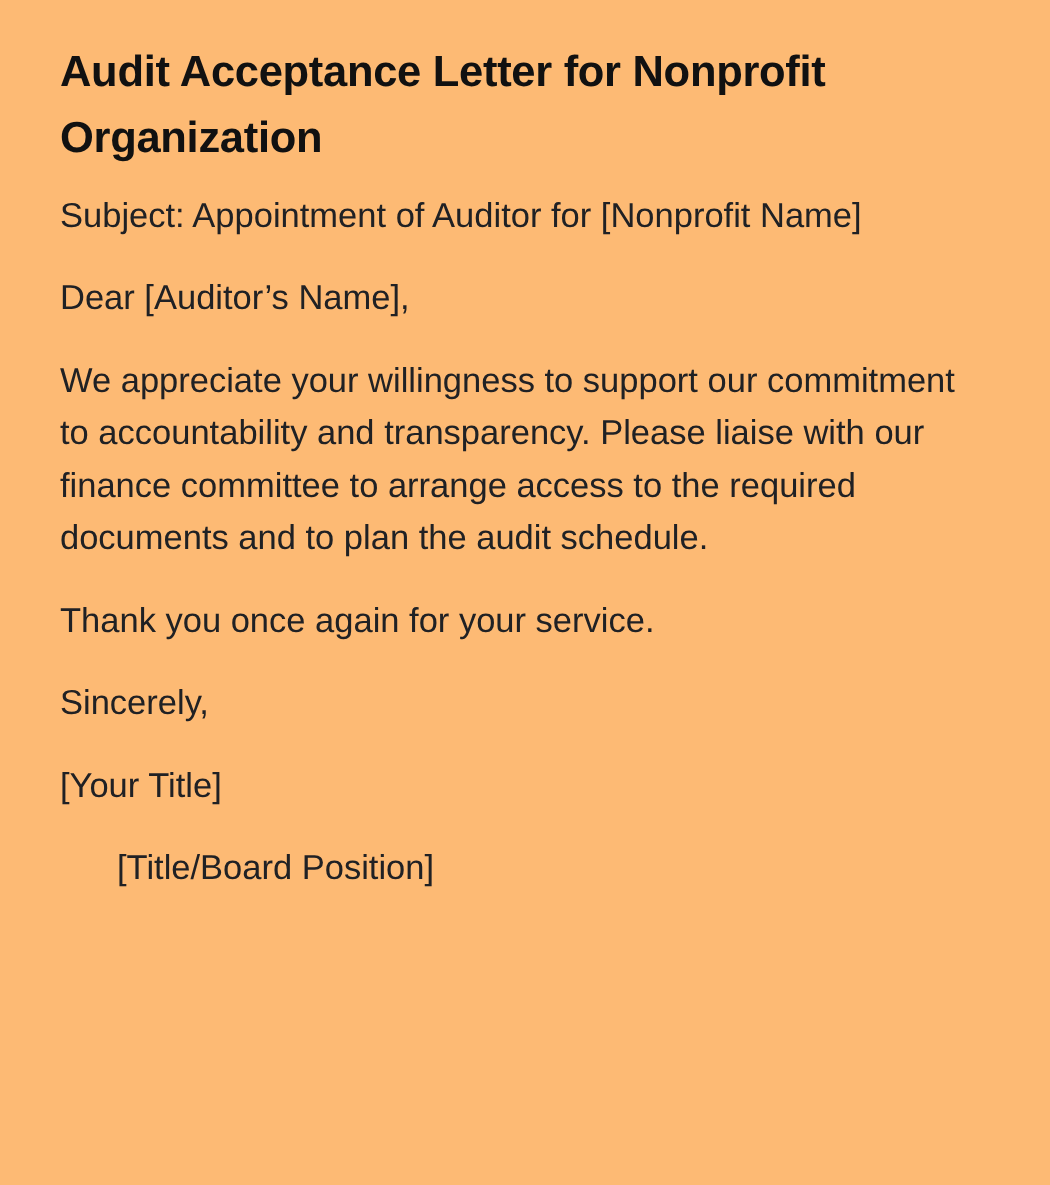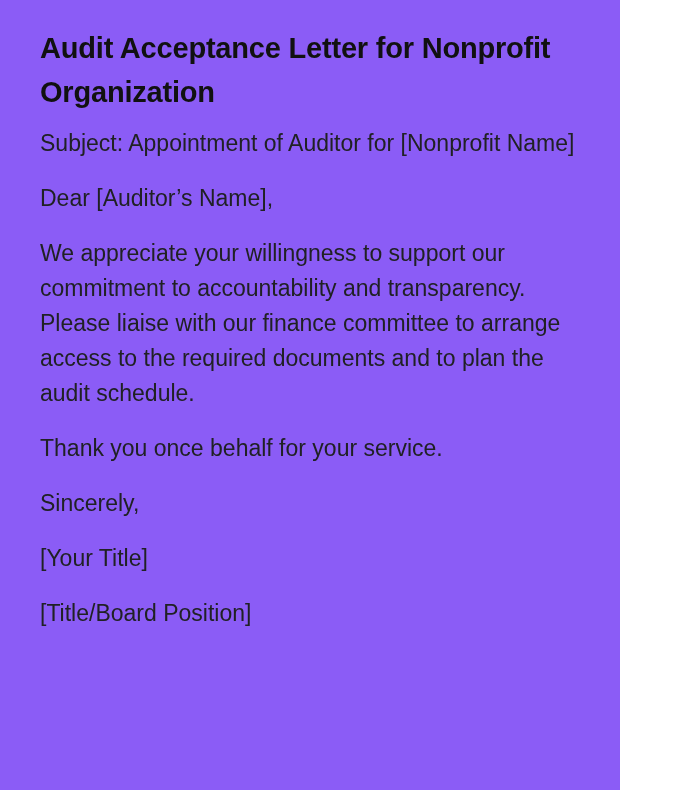--- a/index.html
+++ b/index.html
@@ -8,59 +8,60 @@
     background: #ffffff;
   }
   body {
     width: 700px;
     height: 790px;
     font-family: "Liberation Sans", sans-serif;
     -webkit-font-smoothing: antialiased;
   }
   .page {
     box-sizing: border-box;
-    width: 620px;
+    width: 700px;
     min-height: 790px;
     padding: 26px 40px 40px 40px;
-    background: #8b5cf6;
+    background: #fdba74;
   }
   .letter-title {
     font-size: 29px;
     font-weight: 700;
     line-height: 44px;
     color: #111111;
     margin: 0 0 12px 0;
     max-width: 620px;
     letter-spacing: -0.2px;
   }
   .para {
     font-size: 23px;
     font-weight: 400;
     line-height: 35px;
     color: #202124;
     margin: 0 0 20px 0;
     max-width: 600px;
   }
   .para:last-child {
     margin-bottom: 0;
+    margin-left: 38px;
   }
 </style>
 </head>
 <body>
 
 <div class="page">
   <h1 class="letter-title">Audit Acceptance Letter for Nonprofit Organization</h1>
 
   <p class="para">Subject: Appointment of Auditor for [Nonprofit Name]</p>
 
   <p class="para">Dear [Auditor’s Name],</p>
 
 
   <p class="para">We appreciate your willingness to support our commitment to accountability and transparency. Please liaise with our finance committee to arrange access to the required documents and to plan the audit schedule.</p>
 
-  <p class="para">Thank you once behalf for your service.</p>
+  <p class="para">Thank you once again for your service.</p>
 
   <p class="para">Sincerely,</p>
 
   <p class="para">[Your Title]</p>
 
   <p class="para">[Title/Board Position]</p>
 </div>
 
 </body></html>

